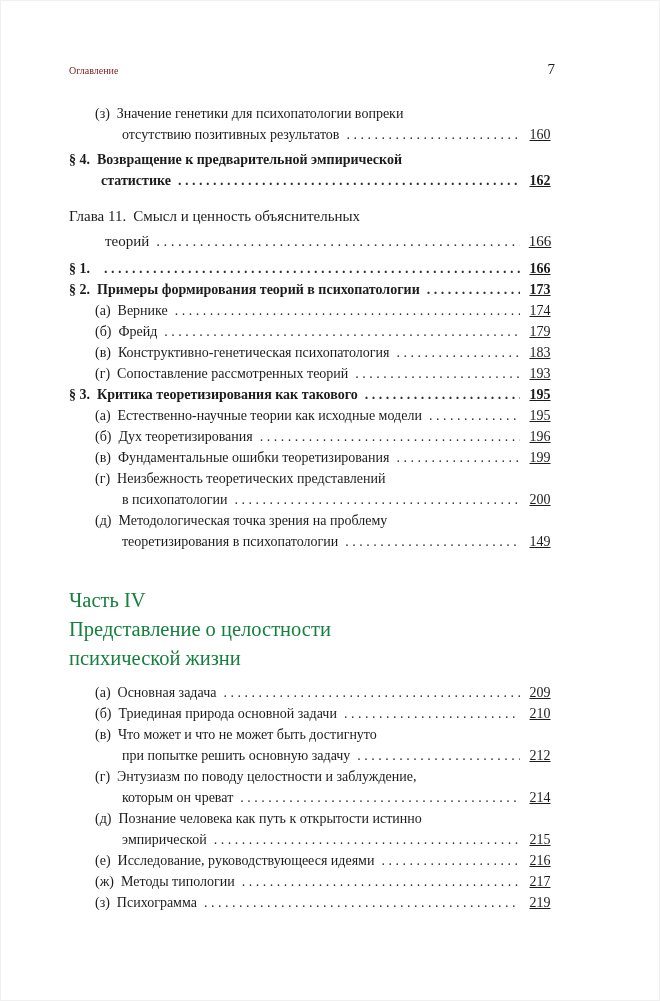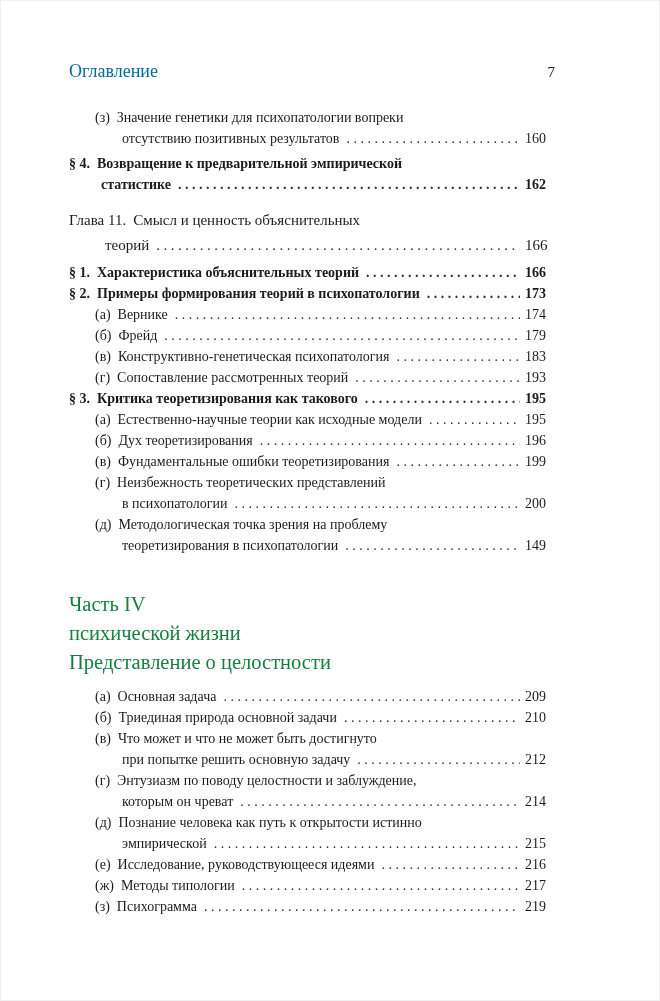--- a/index.html
+++ b/index.html
@@ -17,21 +17,21 @@
     border: 1px solid #f0f0f0;
     padding: 60px 104px 40px 68px;
     overflow: hidden;
   }
   .page-header {
     display: flex;
     justify-content: space-between;
     align-items: baseline;
     margin-bottom: 25px;
   }
-  .running-title { font-size: 18px; color: #0369a1; }
+  .running-title { font-size: 10px; color: #7f1d1d; }
   .folio { font-size: 15px; color: #1c1c1c; }
 
   .toc { width: 100%; }
   .entry { }
   .row {
     display: flex;
     align-items: baseline;
     font-size: 14px;
     line-height: 21px;
   }
@@ -43,22 +43,23 @@
     white-space: nowrap;
     margin: 0 5px 0 7px;
     color: #333333;
   }
   .leader::after {
     content: "..........................................................................................";
     letter-spacing: 3.5px;
   }
   .pageno {
     min-width: 30px;
-    text-align: left;
+    text-align: center;
     white-space: nowrap;
+    text-decoration: underline;
   }
 
   
   .entry.item .row { padding-left: 26px; }
   .entry.item .row.cont { padding-left: 53px; }
 
   .entry.section .row { font-weight: 700; }
   .entry.section .row.cont { padding-left: 32px; }
 
   .entry.chapter .row { font-size: 15px; line-height: 25px; }
@@ -110,21 +111,20 @@
         </div>
         <div class="row cont">
           <span class="text">теорий</span>
           <span class="leader"></span>
           <span class="pageno">166</span>
         </div>
       </div>
       <div class="entry section gap-xs">
         <div class="row">
           <span class="label">§ 1.</span>
-          <span class="text">Характеристика объяснительных теорий</span>
           <span class="leader"></span>
           <span class="pageno">166</span>
         </div>
       </div>
       <div class="entry section">
         <div class="row">
           <span class="label">§ 2.</span>
           <span class="text">Примеры формирования теорий в психопатологии</span>
           <span class="leader"></span>
           <span class="pageno">173</span>
@@ -214,24 +214,24 @@
           <span class="text">теоретизирования в психопатологии</span>
           <span class="leader"></span>
           <span class="pageno">149</span>
         </div>
       </div>
       <div class="entry part gap-xl">
         <div class="row">
           <span class="text">Часть IV</span>
         </div>
         <div class="row cont">
+          <span class="text">Представление о целостности</span>
+        </div>
+        <div class="row cont">
           <span class="text">психической жизни</span>
-        </div>
-        <div class="row cont">
-          <span class="text">Представление о целостности</span>
         </div>
       </div>
       <div class="entry item gap-sm">
         <div class="row">
           <span class="label">(а)</span>
           <span class="text">Основная задача</span>
           <span class="leader"></span>
           <span class="pageno">209</span>
         </div>
       </div>

